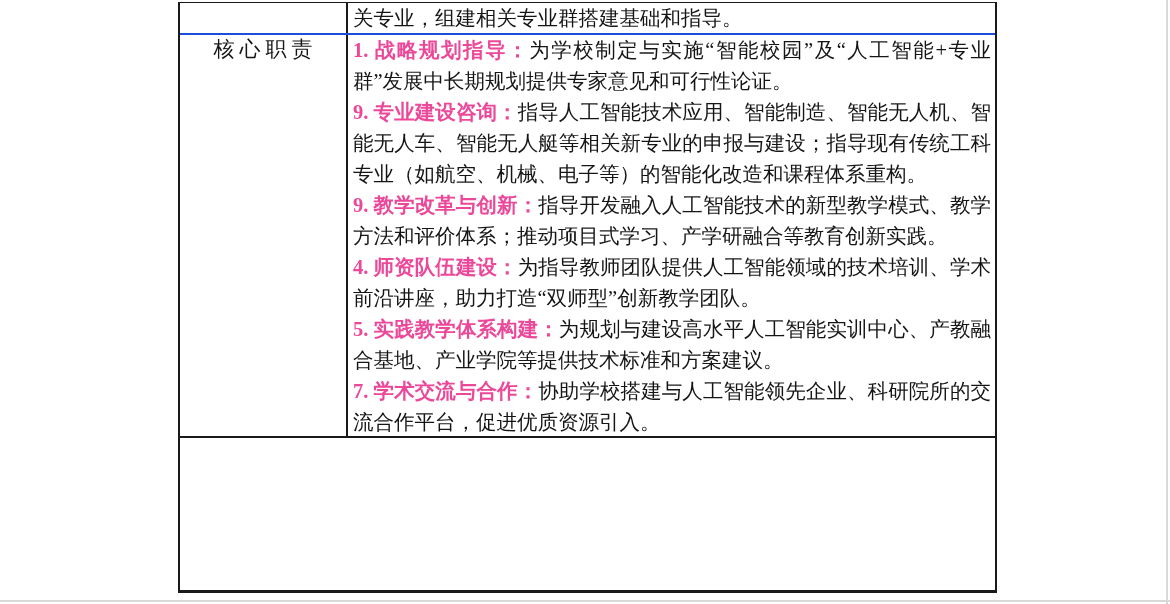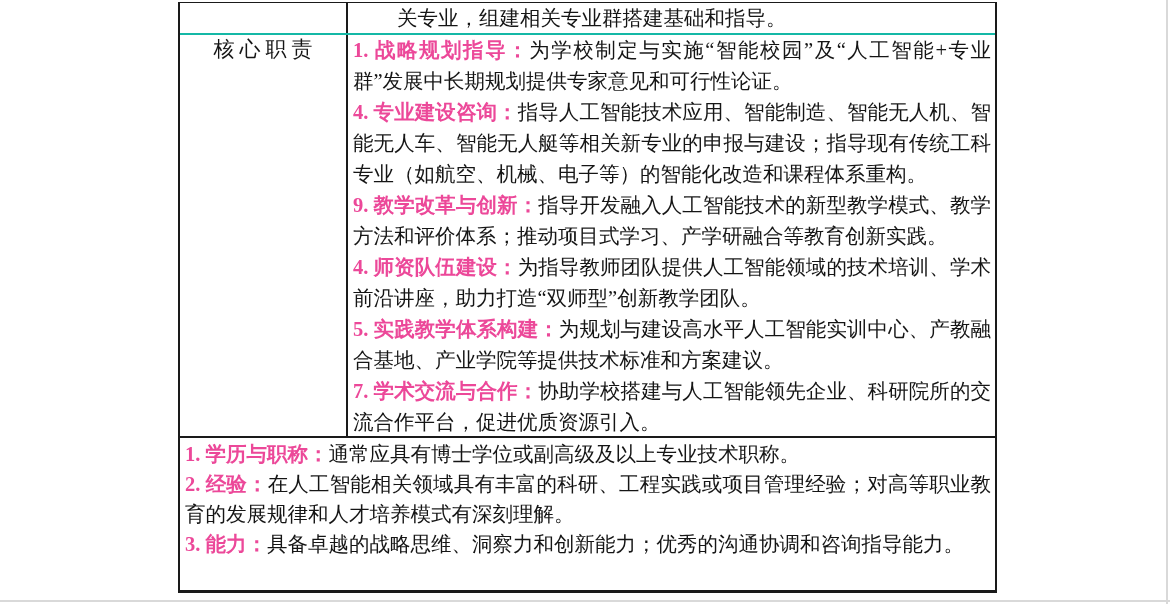--- a/index.html
+++ b/index.html
@@ -27,21 +27,21 @@
     width: 815px;
     border: 2px solid #1a1a1a;
     border-top-width: 1px;
     border-bottom-width: 3px;
     background: #ffffff;
   }
   .trow {
     display: flex;
     box-sizing: border-box;
   }
-  .trow-cont { height: 32px; border-bottom: 2px solid #14b8a6; gap: 44px; }
+  .trow-cont { height: 32px; border-bottom: 2px solid #1d4ed8; }
   .trow-core { height: 403px; border-bottom: 2px solid #1a1a1a; }
   .trow-qual { height: 152px; }
   .left-cell {
     width: 168px;
     flex: 0 0 168px;
     border-right: 2px solid #1a1a1a;
     display: flex;
     justify-content: center;
     font-size: 21px;
     box-sizing: border-box;
@@ -105,34 +105,29 @@
         <p>关专业，组建相关专业群搭建基础和指导。</p>
       </div>
     </div>
 
     <div class="trow trow-core">
       <div class="left-cell">
         <span class="hdr">核心职责</span>
       </div>
       <div class="content-cell">
         <p><span class="item-label">1. 战略规划指导：</span><span class="item-text">为学校制定与实施“智能校园”及“人工智能+专业群”发展中长期规划提供专家意见和可行性论证。</span></p>
-        <p><span class="item-label">4. 专业建设咨询：</span><span class="item-text">指导人工智能技术应用、智能制造、智能无人机、智能无人车、智能无人艇等相关新专业的申报与建设；指导现有传统工科专业（如航空、机械、电子等）的智能化改造和课程体系重构。</span></p>
+        <p><span class="item-label">9. 专业建设咨询：</span><span class="item-text">指导人工智能技术应用、智能制造、智能无人机、智能无人车、智能无人艇等相关新专业的申报与建设；指导现有传统工科专业（如航空、机械、电子等）的智能化改造和课程体系重构。</span></p>
         <p><span class="item-label">9. 教学改革与创新：</span><span class="item-text">指导开发融入人工智能技术的新型教学模式、教学方法和评价体系；推动项目式学习、产学研融合等教育创新实践。</span></p>
         <p><span class="item-label">4. 师资队伍建设：</span><span class="item-text">为指导教师团队提供人工智能领域的技术培训、学术前沿讲座，助力打造“双师型”创新教学团队。</span></p>
         <p><span class="item-label">5. 实践教学体系构建：</span><span class="item-text">为规划与建设高水平人工智能实训中心、产教融合基地、产业学院等提供技术标准和方案建议。</span></p>
         <p><span class="item-label">7. 学术交流与合作：</span><span class="item-text">协助学校搭建与人工智能领先企业、科研院所的交流合作平台，促进优质资源引入。</span></p>
       </div>
     </div>
 
     <div class="trow trow-qual">
-      <div class="content-cell">
-        <p><span class="item-label">1. 学历与职称：</span><span class="item-text">通常应具有博士学位或副高级及以上专业技术职称。</span></p>
-        <p><span class="item-label">2. 经验：</span><span class="item-text">在人工智能相关领域具有丰富的科研、工程实践或项目管理经验；对高等职业教育的发展规律和人才培养模式有深刻理解。</span></p>
-        <p><span class="item-label">3. 能力：</span><span class="item-text">具备卓越的战略思维、洞察力和创新能力；优秀的沟通协调和咨询指导能力。</span></p>
-      </div>
     </div>
 
   </div>
 
   <div class="edge-right"></div>
   <div class="edge-bottom"></div>
 
 </div>
 
 </body></html>

